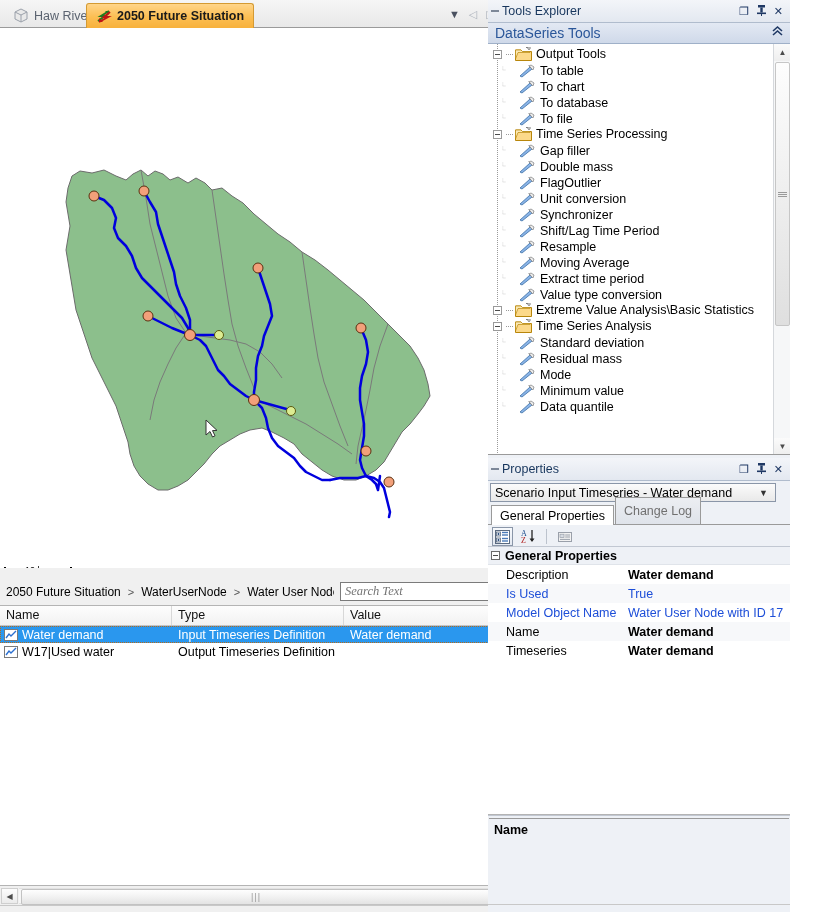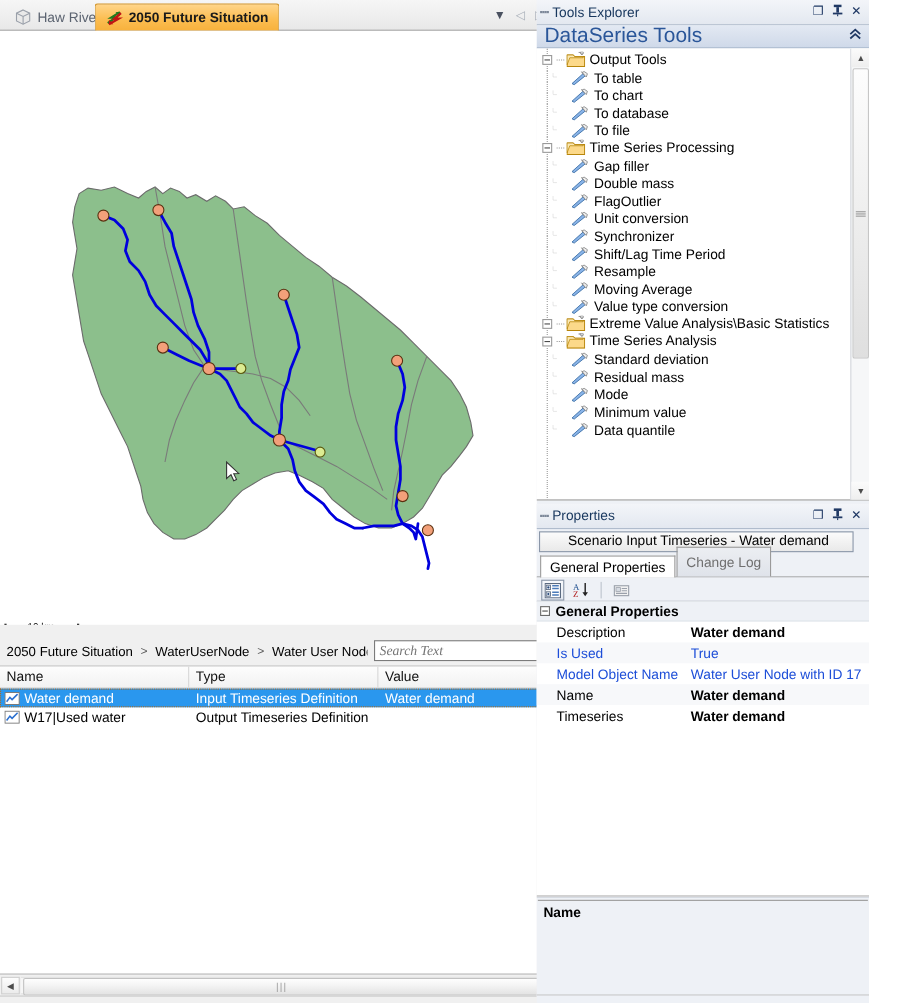--- a/index.html
+++ b/index.html
@@ -172,21 +172,21 @@
   }
   .panel-title .ttl { flex: 1; padding-left: 3px; }
   .panel-title .wbtns { display: flex; align-items: center; gap: 8px; padding-right: 7px; color: #1f3864; }
   .wbtn { font-size: 11px; line-height: 1; cursor: default; }
 
   
   #ds-header {
     height: 21px; display: flex; align-items: center;
     background: linear-gradient(to bottom,#e3e9f3 0%, #cfd9e9 100%);
     border-bottom: 1px solid #9fb0c8;
-    font-size: 19px; color: #2a5699; padding: 0 6px 0 7px; justify-content: space-between;
+    font-size: 14px; color: #2a5699; padding: 0 6px 0 7px; justify-content: space-between;
   }
   #ds-header .ttl { flex: 1; }
 
   
   #tree-wrap {
     position: relative;
     height: 411px;
     background: #fff;
     border-bottom: 1px solid #9a9a9a;
     overflow: hidden;
@@ -230,21 +230,20 @@
   #vs-thumb i { display:block; width:9px; height:1px; background:#9a9a9a; margin:1px 0; }
 
   
   #props { position: absolute; left: 0; top: 458px; width: 302px; height: 454px; background: #eef1f6; }
   #prop-combo {
     margin: 2px 14px 0 2px; height: 19px;
     background: linear-gradient(to bottom,#fbfbfb,#e9e9e9);
     border: 1px solid #8a96a8;
     display: flex; align-items: center; font-size: 12.5px; color: #000;
     padding-left: 4px;
-    flex-direction: column;
   }
   #prop-combo .cval { flex: 1; }
   #prop-combo .carrow { padding-right: 7px; font-size: 9px; color: #333; }
   #prop-tabs {
     display: flex; align-items: flex-end; height: 20px;
     margin-top: 3px; padding-left: 3px;
     border-bottom: 1px solid #9a9a9a;
   }
   .ptab {
     height: 27px; padding: 0 8px; font-size: 12.5px;
@@ -687,20 +686,32 @@
           <div class="tnode leaf" style="padding-left: 13px;">
             <span style="flex: 0 0 auto; width: 18px; height: 16px; line-height: 0;"><svg class="dots" width="18" height="16" viewBox="0 0 18 16">
                 <line x1="4" y1="0" x2="4" y2="8" stroke="#9a9a9a" stroke-width="1" stroke-dasharray="1,1"></line>
                 <line x1="4" y1="8" x2="12" y2="8" stroke="#9a9a9a" stroke-width="1" stroke-dasharray="1,1"></line>
               </svg></span>
             <span class="tool-ic"><svg width="16" height="14" viewBox="0 0 16 14">
                 <path d="M1,12 L11,3 L13,5 L3,13 Z" fill="#8ab4e8" stroke="#3b6ea5" stroke-width="0.8"></path>
                 <path d="M10,2 L14,6 L15,3 L12,1 Z" fill="#eeeeee" stroke="#8a8a8a" stroke-width="0.8"></path>
                 <line x1="9.5" y1="1" x2="12" y2="4" stroke="#8a8a8a" stroke-width="0.8"></line>
               </svg></span>
+            <span>Extract time period</span>
+          </div>
+          <div class="tnode leaf" style="padding-left: 13px;">
+            <span style="flex: 0 0 auto; width: 18px; height: 16px; line-height: 0;"><svg class="dots" width="18" height="16" viewBox="0 0 18 16">
+                <line x1="4" y1="0" x2="4" y2="8" stroke="#9a9a9a" stroke-width="1" stroke-dasharray="1,1"></line>
+                <line x1="4" y1="8" x2="12" y2="8" stroke="#9a9a9a" stroke-width="1" stroke-dasharray="1,1"></line>
+              </svg></span>
+            <span class="tool-ic"><svg width="16" height="14" viewBox="0 0 16 14">
+                <path d="M1,12 L11,3 L13,5 L3,13 Z" fill="#8ab4e8" stroke="#3b6ea5" stroke-width="0.8"></path>
+                <path d="M10,2 L14,6 L15,3 L12,1 Z" fill="#eeeeee" stroke="#8a8a8a" stroke-width="0.8"></path>
+                <line x1="9.5" y1="1" x2="12" y2="4" stroke="#8a8a8a" stroke-width="0.8"></line>
+              </svg></span>
             <span>Value type conversion</span>
           </div>
           <div class="tnode grp">
             <span class="exp"></span>
             <span style="width: 7px; height: 1px; border-top: 1px dotted rgb(154, 154, 154); margin-right: 2px; flex: 0 0 auto;"></span>
             <span class="folder-ic"><svg width="17" height="14" viewBox="0 0 17 14">
                 <path d="M0.5,3 L0.5,13.5 L16.5,13.5 L16.5,4.5 L7.5,4.5 L6,3 Z" fill="#fcd98a" stroke="#b8860b"></path>
                 <path d="M0.5,3 L0.5,12 L3,5.5 L15,5.5 L15,4.5 L7.5,4.5 L6,3 Z" fill="#fbe9b5" stroke="#b8860b" stroke-width="0.7"></path>
                 <path d="M11,0.5 L14,0.5 L14,3" fill="none" stroke="#7a7a7a" stroke-width="1"></path>
                 <circle cx="14" cy="1" r="1.4" fill="#cfcfcf" stroke="#7a7a7a" stroke-width="0.6"></circle>

